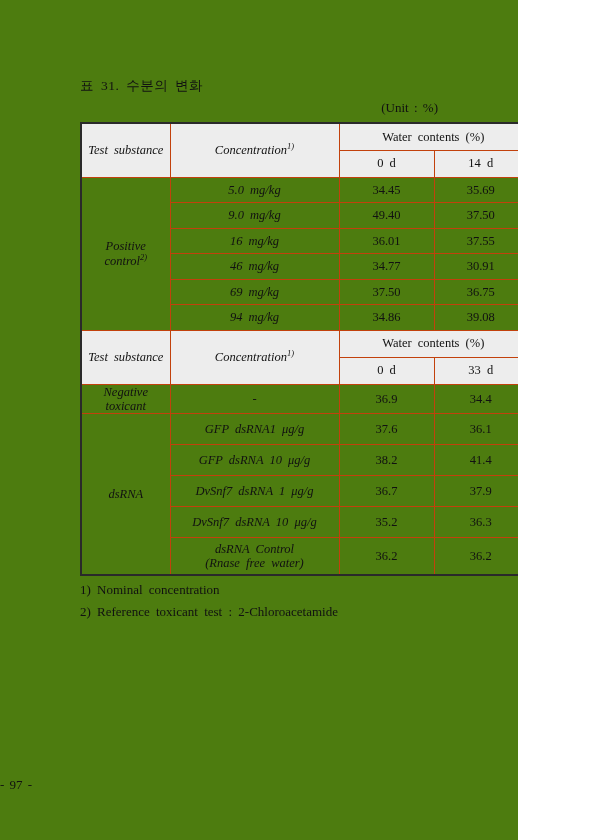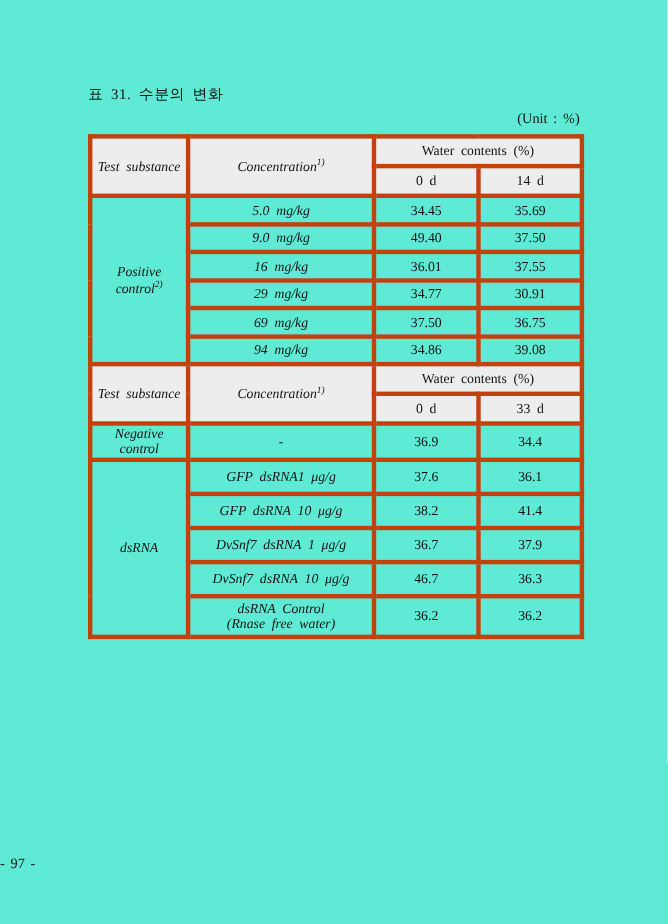--- a/index.html
+++ b/index.html
@@ -1,21 +1,21 @@
 <!DOCTYPE html>
 <html><head>
 <meta charset="utf-8">
 <title>Report page</title>
 <style>
   html, body { margin: 0; padding: 0; background: #ffffff; }
   .page {
     position: relative;
-    width: 607px;
+    width: 518px;
     height: 840px;
-    background: #5eead4;
+    background: #4d7c0f;
     color: #111111;
     font-family: "Liberation Serif", "DejaVu Serif", serif;
     overflow: hidden;
   }
   .doc-title {
     position: absolute;
     left: 80px;
     top: 77px;
     font-size: 13.5px;
     letter-spacing: 0.5px;
@@ -32,21 +32,21 @@
   table.data-table {
     position: absolute;
     left: 80px;
     top: 122px;
     border-collapse: collapse;
     table-layout: fixed;
     width: 447px;
     font-family: "Liberation Serif", "DejaVu Serif", serif;
   }
   .data-table th, .data-table td {
-    border: 4px solid #c2410c;
+    border: 1px solid #c2410c;
     text-align: center;
     vertical-align: middle;
     font-size: 12.5px;
     font-weight: normal;
     padding: 0 2px;
     word-spacing: 3px;
     line-height: 1.15;
   }
   .data-table { border: 2px solid #2a2a2a; }
   .hdr { background: #ededed; }
@@ -114,21 +114,21 @@
       <td class="vr2">9.0 mg/kg</td>
       <td>49.40</td>
       <td>37.50</td>
     </tr>
     <tr class="row-s1">
       <td class="vr2">16 mg/kg</td>
       <td>36.01</td>
       <td>37.55</td>
     </tr>
     <tr class="row-s1">
-      <td class="vr2">29 mg/kg</td>
+      <td class="vr2">46 mg/kg</td>
       <td>34.77</td>
       <td>30.91</td>
     </tr>
     <tr class="row-s1">
       <td class="vr2">69 mg/kg</td>
       <td>37.50</td>
       <td>36.75</td>
     </tr>
     <tr class="row-s1">
       <td class="vr2">94 mg/kg</td>
@@ -140,21 +140,21 @@
       <th rowspan="2" class="hdr vr2 hb sect-top">Test substance</th>
       <th rowspan="2" class="hdr vr2 hb sect-top"><span>Concentration</span><sup class="fnref">1)</sup></th>
       <th colspan="2" class="hdr sect-top">Water contents (%)</th>
     </tr>
     <tr class="row-h">
       <th class="hdr hb">0 d</th>
       <th class="hdr hb">33 d</th>
     </tr>
 
     <tr class="row-neg">
-      <td class="vr2">Negative control</td>
+      <td class="vr2">Negative toxicant</td>
       <td class="vr2">-</td>
       <td>36.9</td>
       <td>34.4</td>
     </tr>
 
     <tr class="row-s2">
       <td rowspan="5" class="vr2">dsRNA</td>
       <td class="vr2">GFP dsRNA1 μg/g</td>
       <td>37.6</td>
       <td>36.1</td>
@@ -164,30 +164,32 @@
       <td>38.2</td>
       <td>41.4</td>
     </tr>
     <tr class="row-s2">
       <td class="vr2">DvSnf7 dsRNA 1 μg/g</td>
       <td>36.7</td>
       <td>37.9</td>
     </tr>
     <tr class="row-s2">
       <td class="vr2">DvSnf7 dsRNA 10 μg/g</td>
-      <td>46.7</td>
+      <td>35.2</td>
       <td>36.3</td>
     </tr>
     <tr class="row-s2-last">
       <td class="vr2">
         <div>dsRNA Control</div>
         <div>(Rnase free water)</div>
       </td>
       <td>36.2</td>
       <td>36.2</td>
     </tr>
   </tbody>
     </table>
 
+  <div class="footnote fn1">1) Nominal concentration</div>
+  <div class="footnote fn2">2) Reference toxicant test : 2-Chloroacetamide</div>
 
   <div class="page-number">- 97 -</div>
 
 </div>
 
 </body></html>

